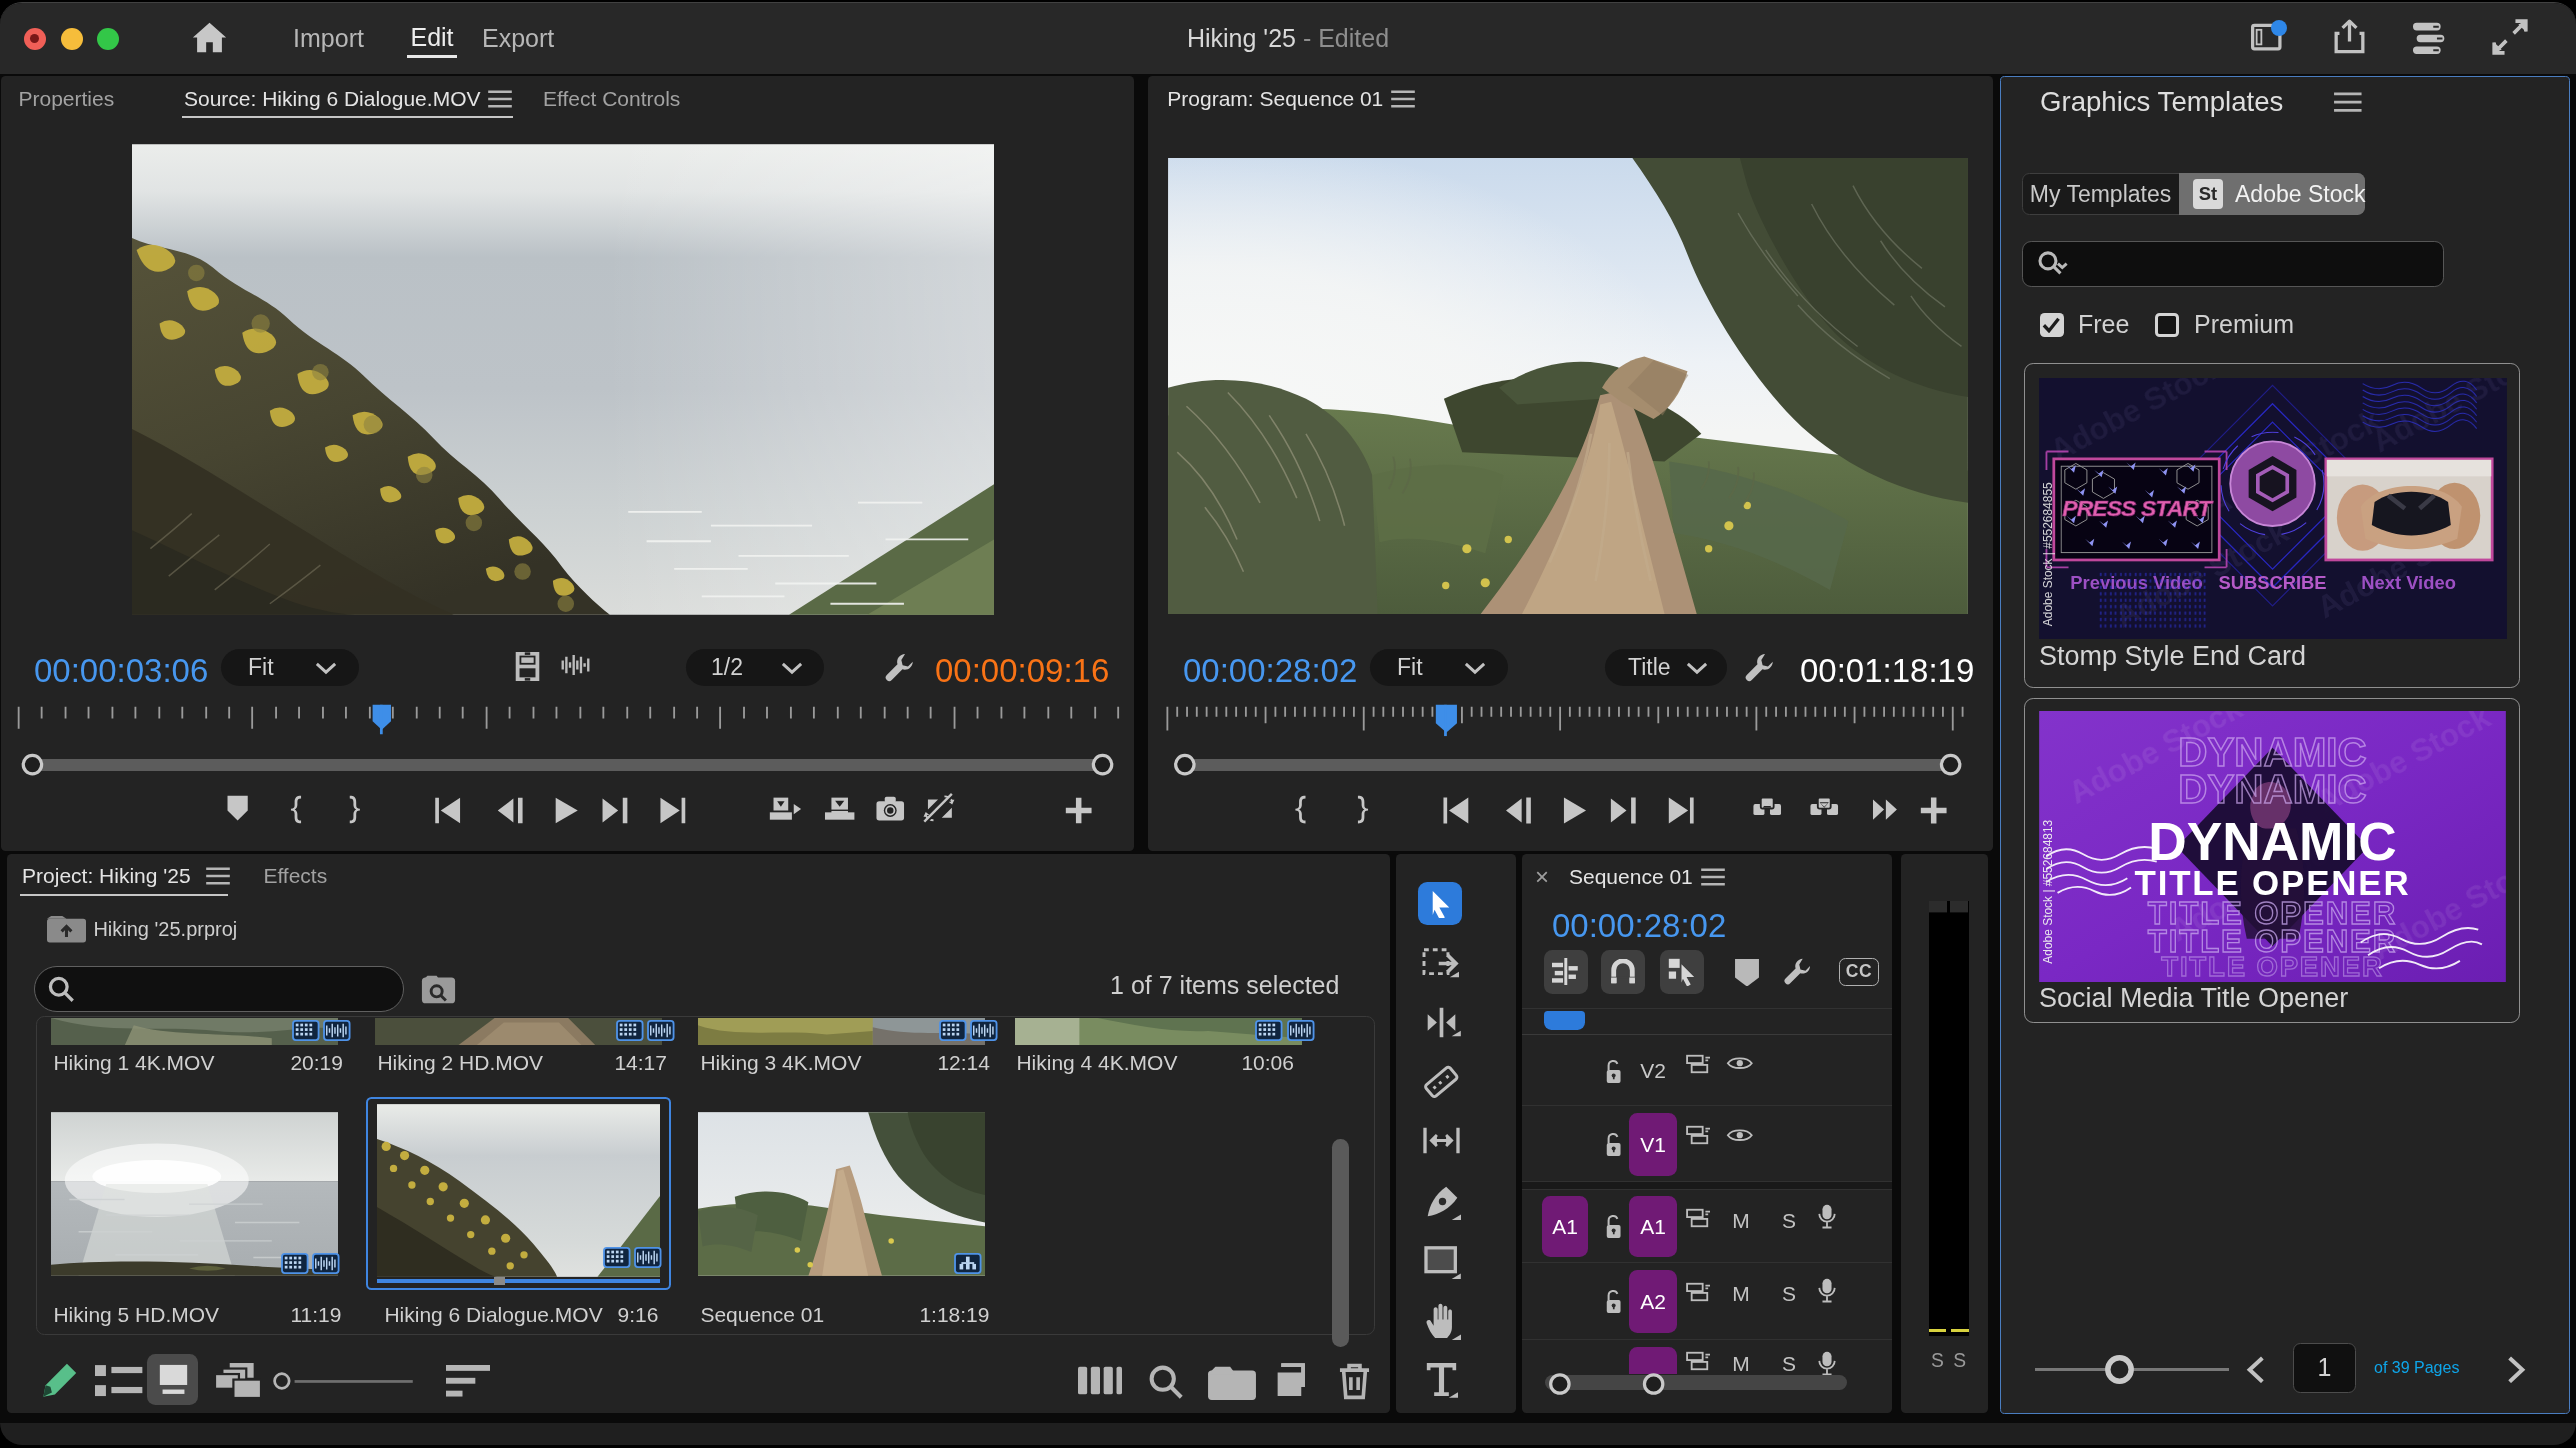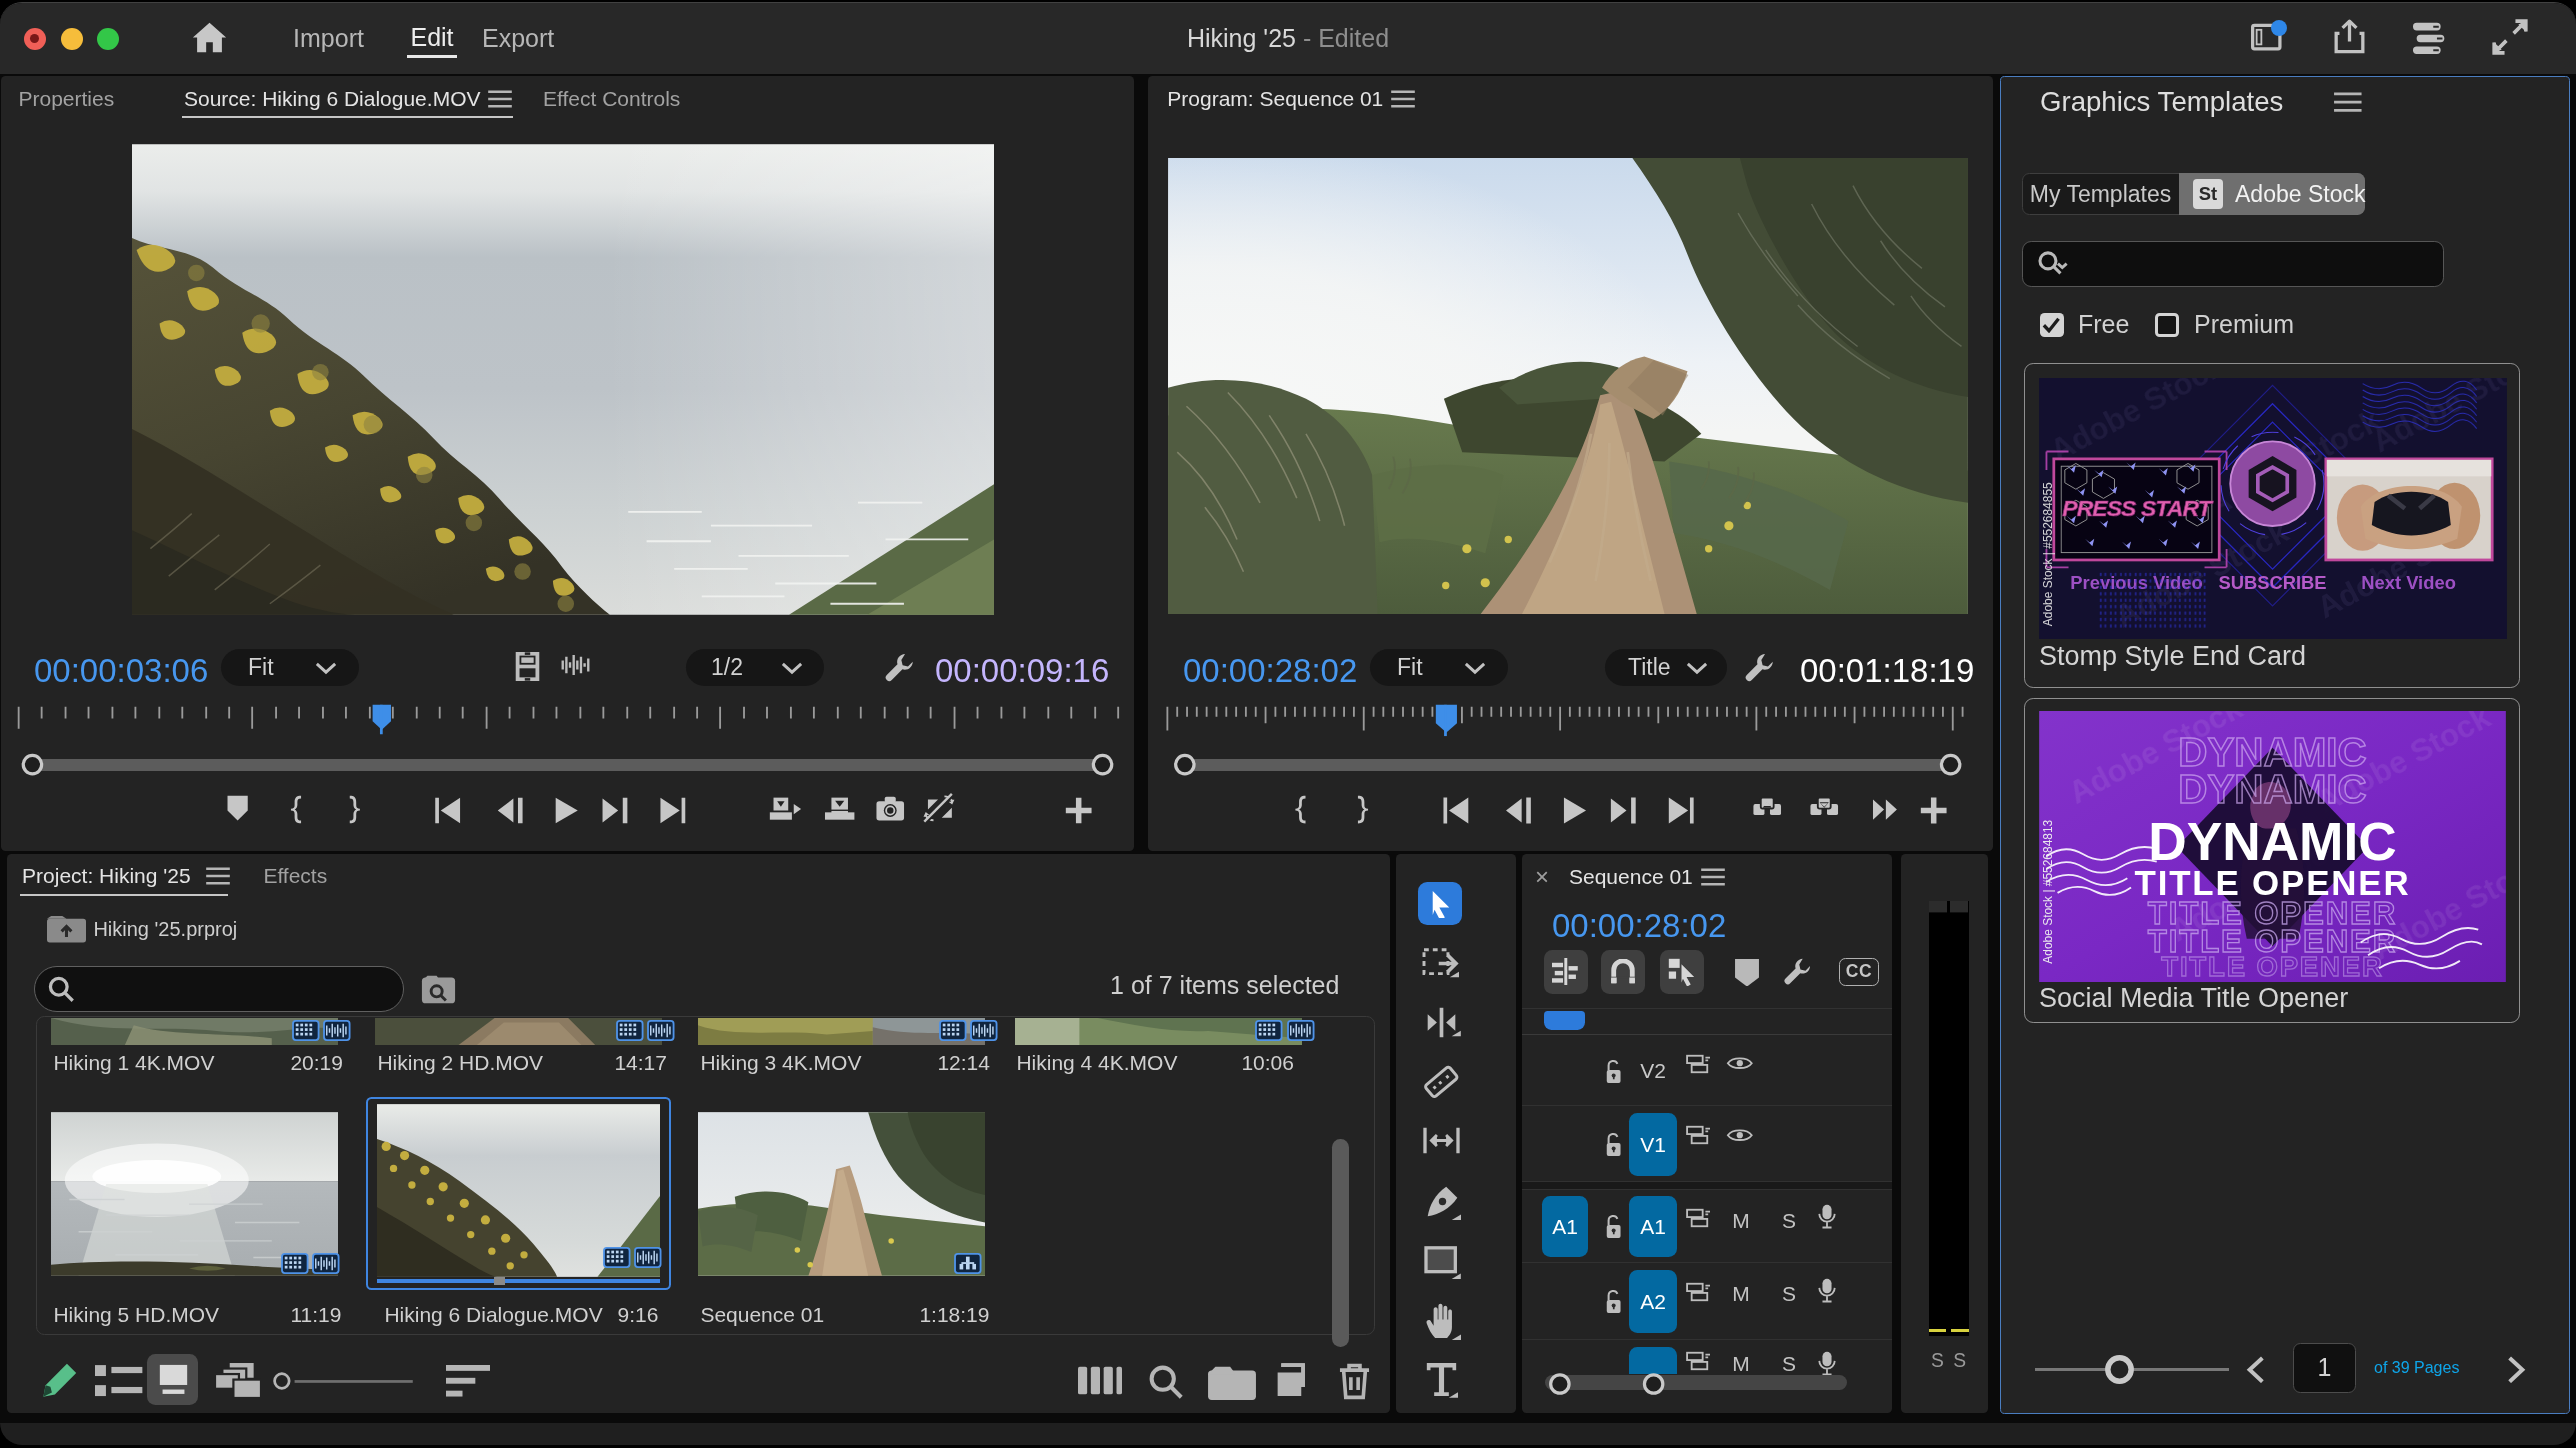--- a/index.html
+++ b/index.html
@@ -10,21 +10,21 @@
 .tl{width:22px;height:22px;border-radius:50%}
 .tab{font-size:21px;color:#a2a2a2;white-space:nowrap}
 .tab.on{color:#e4e4e4}
 .tc{font-size:33px;letter-spacing:0;white-space:nowrap}
 .blue{color:#4797ef}
 svg{display:block}
 .nm{font-size:21px;color:#d0d0d0;white-space:nowrap}
 .trsep{left:0;width:370px;height:0.9px;background:#313131}
 .ms{font-size:21px;color:#c3c3c3;width:26px;text-align:center}
 .lk{width:19.3px;height:26px}
-.chip{position:absolute;background:#0369a1;border-radius:8.3px;color:#fff;font-size:21px;text-align:center}
+.chip{position:absolute;background:#701a75;border-radius:8.3px;color:#fff;font-size:21px;text-align:center}
 </style></head>
 <body>
 <div id="win">
 <div id="tbar">
  <div class="p tl" style="left:24px;top:25px;background:#f05f57"></div>
  <div class="p" style="left:30px;top:31px;width:9.2px;height:9.2px;border-radius:50%;background:#7a1818"></div>
  <div class="p tl" style="left:61px;top:25px;background:#f6bd3b"></div>
  <div class="p tl" style="left:97px;top:25px;background:#33c748"></div>
  <svg class="p" style="left:190px;top:16.5px" width="39" height="37" viewBox="0 0 21 20">
         <path fill="#c7c7c7" d="M10.5 2 1.5 10h2.3v8h4.9v-5.5h3.6V18h4.9v-8h2.3z"></path>
@@ -155,21 +155,21 @@
         </g>
       </svg>
  <div class="p" style="left:685px;top:573px;width:138px;height:37px;background:#161616;border-radius:18.4px"></div>
  <div class="p" style="left:710px;top:573px;line-height:37px;font-size:23px;color:#d2d2d2">1/2</div>
  <svg class="p" style="left:780px;top:586px" width="22" height="13" viewBox="0 0 12 7">
         <path fill="none" stroke="#c2c2c2" stroke-width="1.6" d="M1,1l5,4.5L11,1"></path>
       </svg>
  <svg class="p" style="left:881px;top:574px" width="35" height="35" viewBox="0 0 19 19">
         <path fill="#c0c0c0" d="M12.5,2.2a4.3,4.3 0 0 0 -4.1,5.6L2.6,13.6a1.9,1.9 0 1 0 2.7,2.7L11.1,10.5a4.3,4.3 0 0 0 5.6-4.1l-2.6,2.6-2.9-0.7-0.7-2.9z"></path>
       </svg>
- <div class="p tc" style="left:934px;top:576px;color:#c4b5fd">00:00:09:16</div>
+ <div class="p tc" style="left:934px;top:576px;color:#f97316">00:00:09:16</div>
  <svg class="p" style="left:0;top:0" width="1133" height="775" viewBox="0 0 1232 843">
   <path stroke="#9a9a9a" stroke-width="2" d="M19,686v24 M44,686v13 M70,686v13 M95,686v13 M121,686v13 M146,686v13 M172,686v13 M197,686v13 M223,686v13 M248,686v13 M273,686v24 M299,686v13 M324,686v13 M350,686v13 M375,686v13 M401,686v13 M426,686v13 M452,686v13 M477,686v13 M502,686v13 M528,686v24 M553,686v13 M579,686v13 M604,686v13 M630,686v13 M655,686v13 M681,686v13 M706,686v13 M732,686v13 M757,686v13 M782,686v24 M808,686v13 M833,686v13 M859,686v13 M884,686v13 M910,686v13 M935,686v13 M961,686v13 M986,686v13 M1011,686v13 M1037,686v24 M1062,686v13 M1088,686v13 M1113,686v13 M1139,686v13 M1164,686v13 M1190,686v13 M1215,686v13"></path>
   <path fill="#3e8ee8" d="M404,684h20v18l-10,9-10,-9z"></path>
   <rect x="412" y="684" width="3" height="32" fill="#3e8ee8"></rect>
   <rect x="26" y="743" width="1180" height="13" rx="6.5" fill="#5c5c5c"></rect>
   <circle cx="34" cy="749" r="10" fill="#1e1e1e" stroke="#c9c9c9" stroke-width="3.5"></circle>
   <circle cx="1198" cy="749" r="10" fill="#1e1e1e" stroke="#c9c9c9" stroke-width="3.5"></circle>
  </svg>
  <svg class="p" style="left:221px;top:717px" width="910" height="35" viewBox="0 0 990 38">
   <g fill="#c6c6c6" stroke="none">

